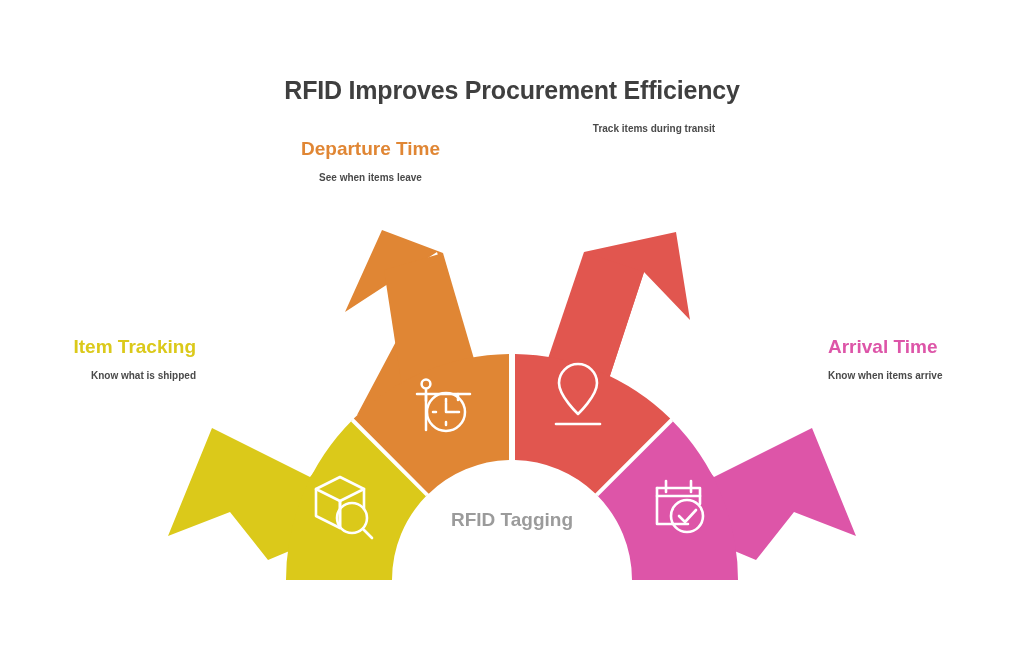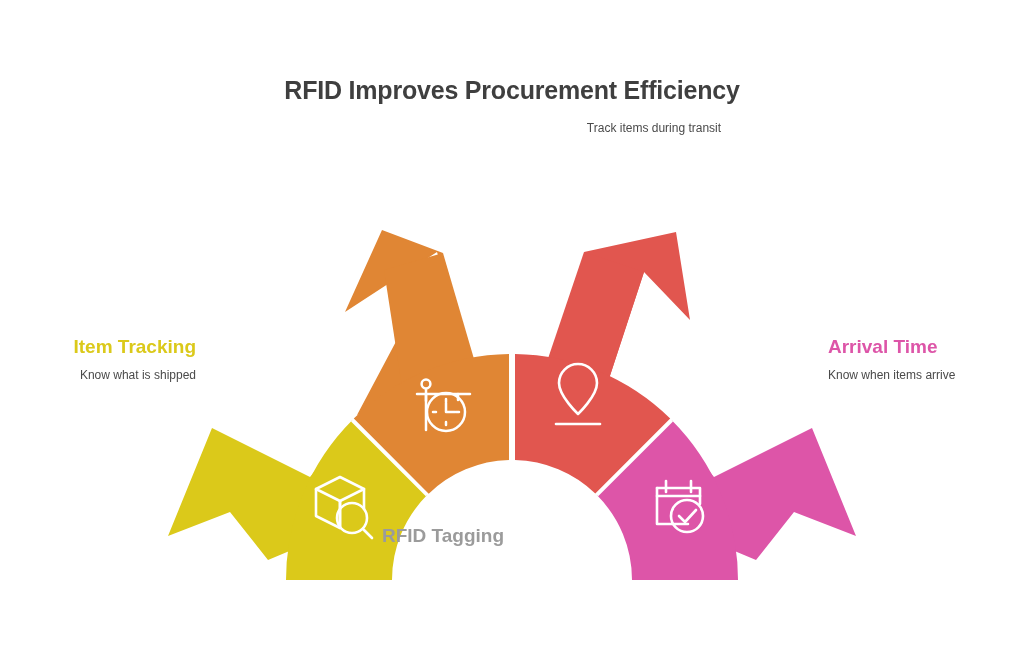--- a/index.html
+++ b/index.html
@@ -21,35 +21,36 @@
     margin-top:24px;
   }
 
   svg.diagram { position:absolute; left:0; top:0; width:1024px; height:655px; }
 
   .label-block { position:absolute; }
   .label-title {
     font-size:19px; font-weight:bold; line-height:25px;
   }
   .label-desc {
-    font-size:12px; font-weight:normal; line-height:19px;
+    font-size:10px; font-weight:bold; line-height:19px;
     color:#4a4a4a; margin-top:7px;
   }
 
   
   #lbl-departure { left:268px; top:136px; width:205px; text-align:center; }
   
   #lbl-transit { left:564px; top:112px; width:180px; text-align:center; }
   
   #lbl-item { left:15px; top:334px; width:181px; text-align:right; }
   
   #lbl-arrival { left:828px; top:334px; width:190px; text-align:left; }
 
   .center-label {
-    position:absolute; left:382px; top:525px; width:260px;
+    position:absolute; left:382px; top:509px; width:260px;
+    text-align:center;
     font-size:19px; font-weight:bold; color:#9b9b9b;
   }
 </style>
 </head>
 <body>
 
 <div id="stage">
 
   <div class="title">RFID Improves Procurement Efficiency</div>
 
@@ -124,20 +125,24 @@
     </g>
 
     <g stroke="#ffffff" stroke-width="3.4" fill="none" stroke-linecap="butt">
       <line x1="427.1" y1="495.1" x2="352.2" y2="420.2"></line>
       <line x1="512" y1="460" x2="512" y2="354"></line>
       <line x1="596.9" y1="495.1" x2="671.8" y2="420.2"></line>
     </g>
 
   </svg>
 
+  <div class="label-block" id="lbl-departure">
+    <div class="label-title" style="color:#E08634">Departure Time</div>
+    <div class="label-desc">See when items leave</div>
+  </div>
 
   <div class="label-block" id="lbl-transit">
     <div class="label-desc">Track items during transit</div>
   </div>
 
   <div class="label-block" id="lbl-arrival">
     <div class="label-title" style="color:#DD55A8">Arrival Time</div>
     <div class="label-desc">Know when items arrive</div>
   </div>
 

